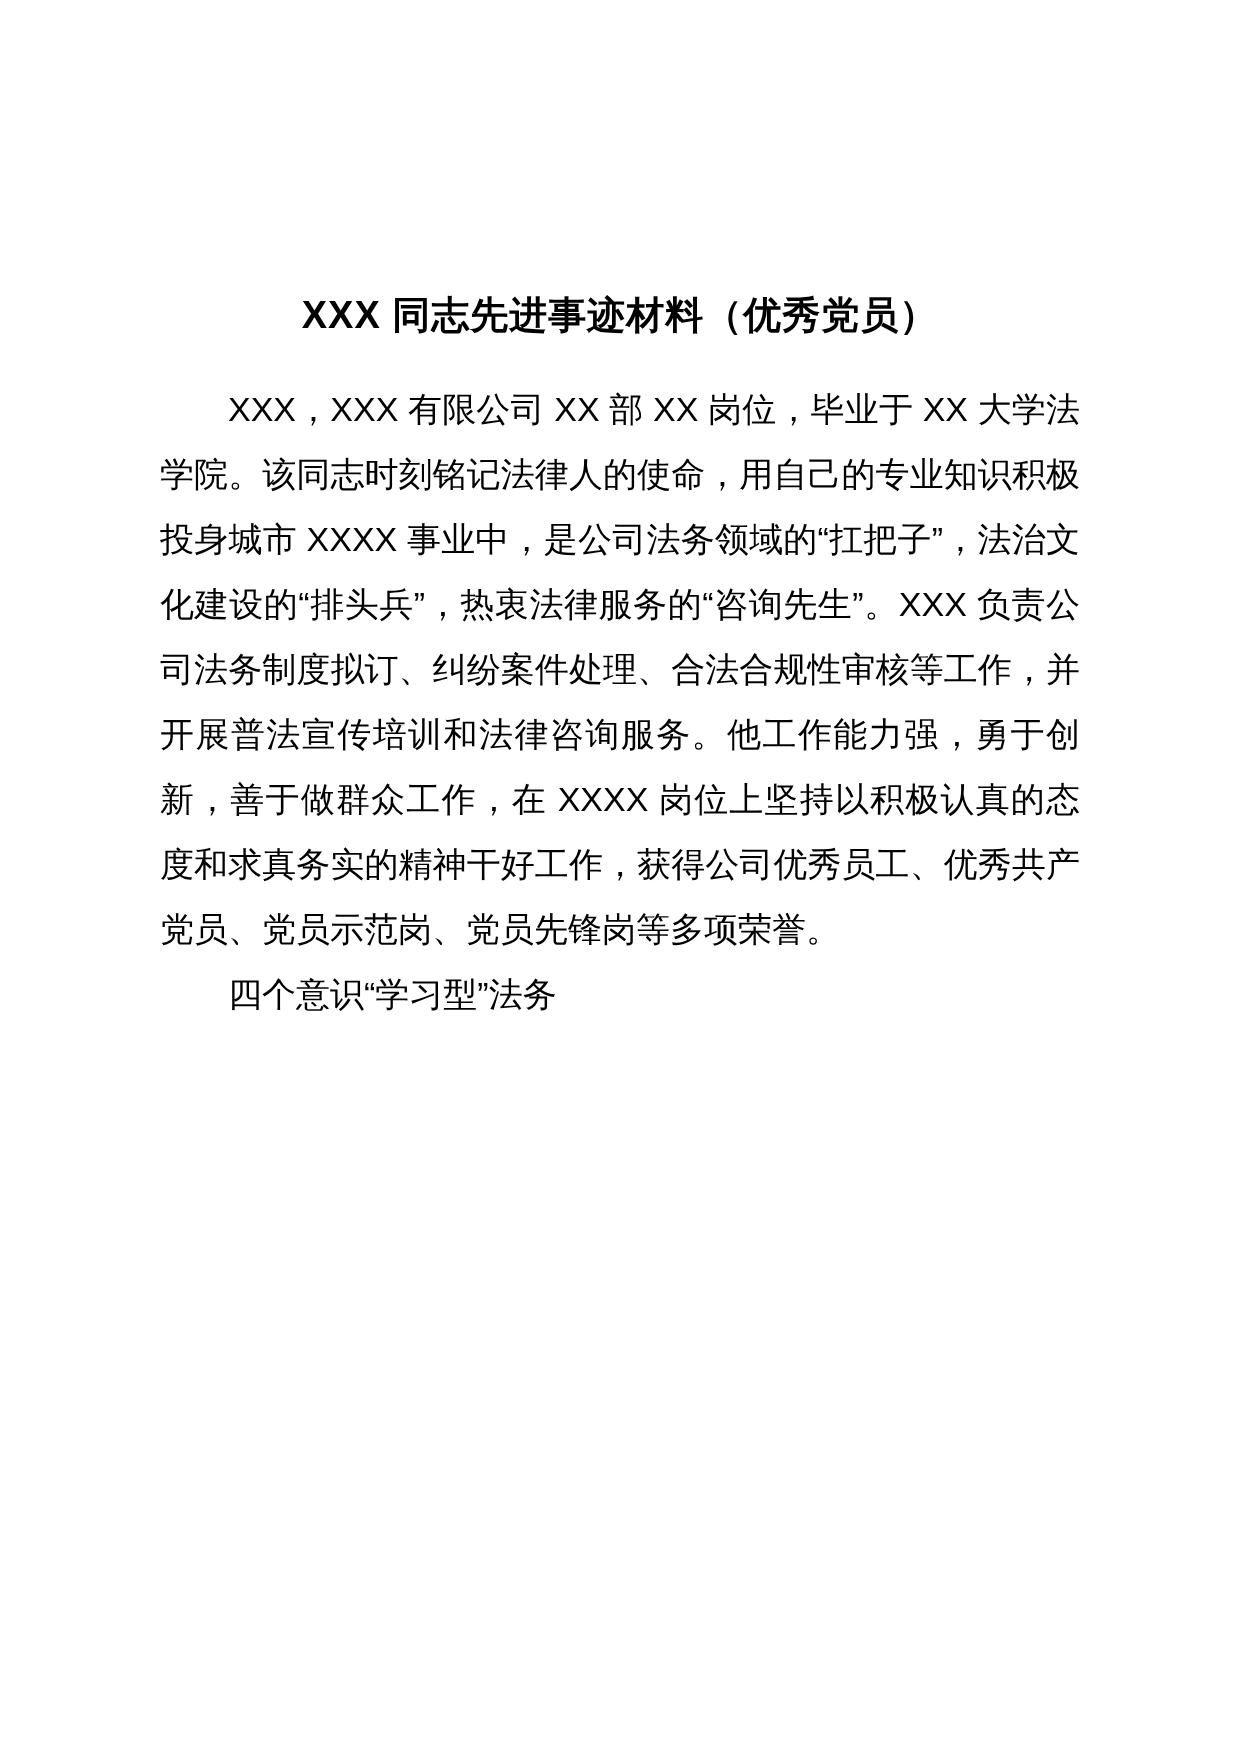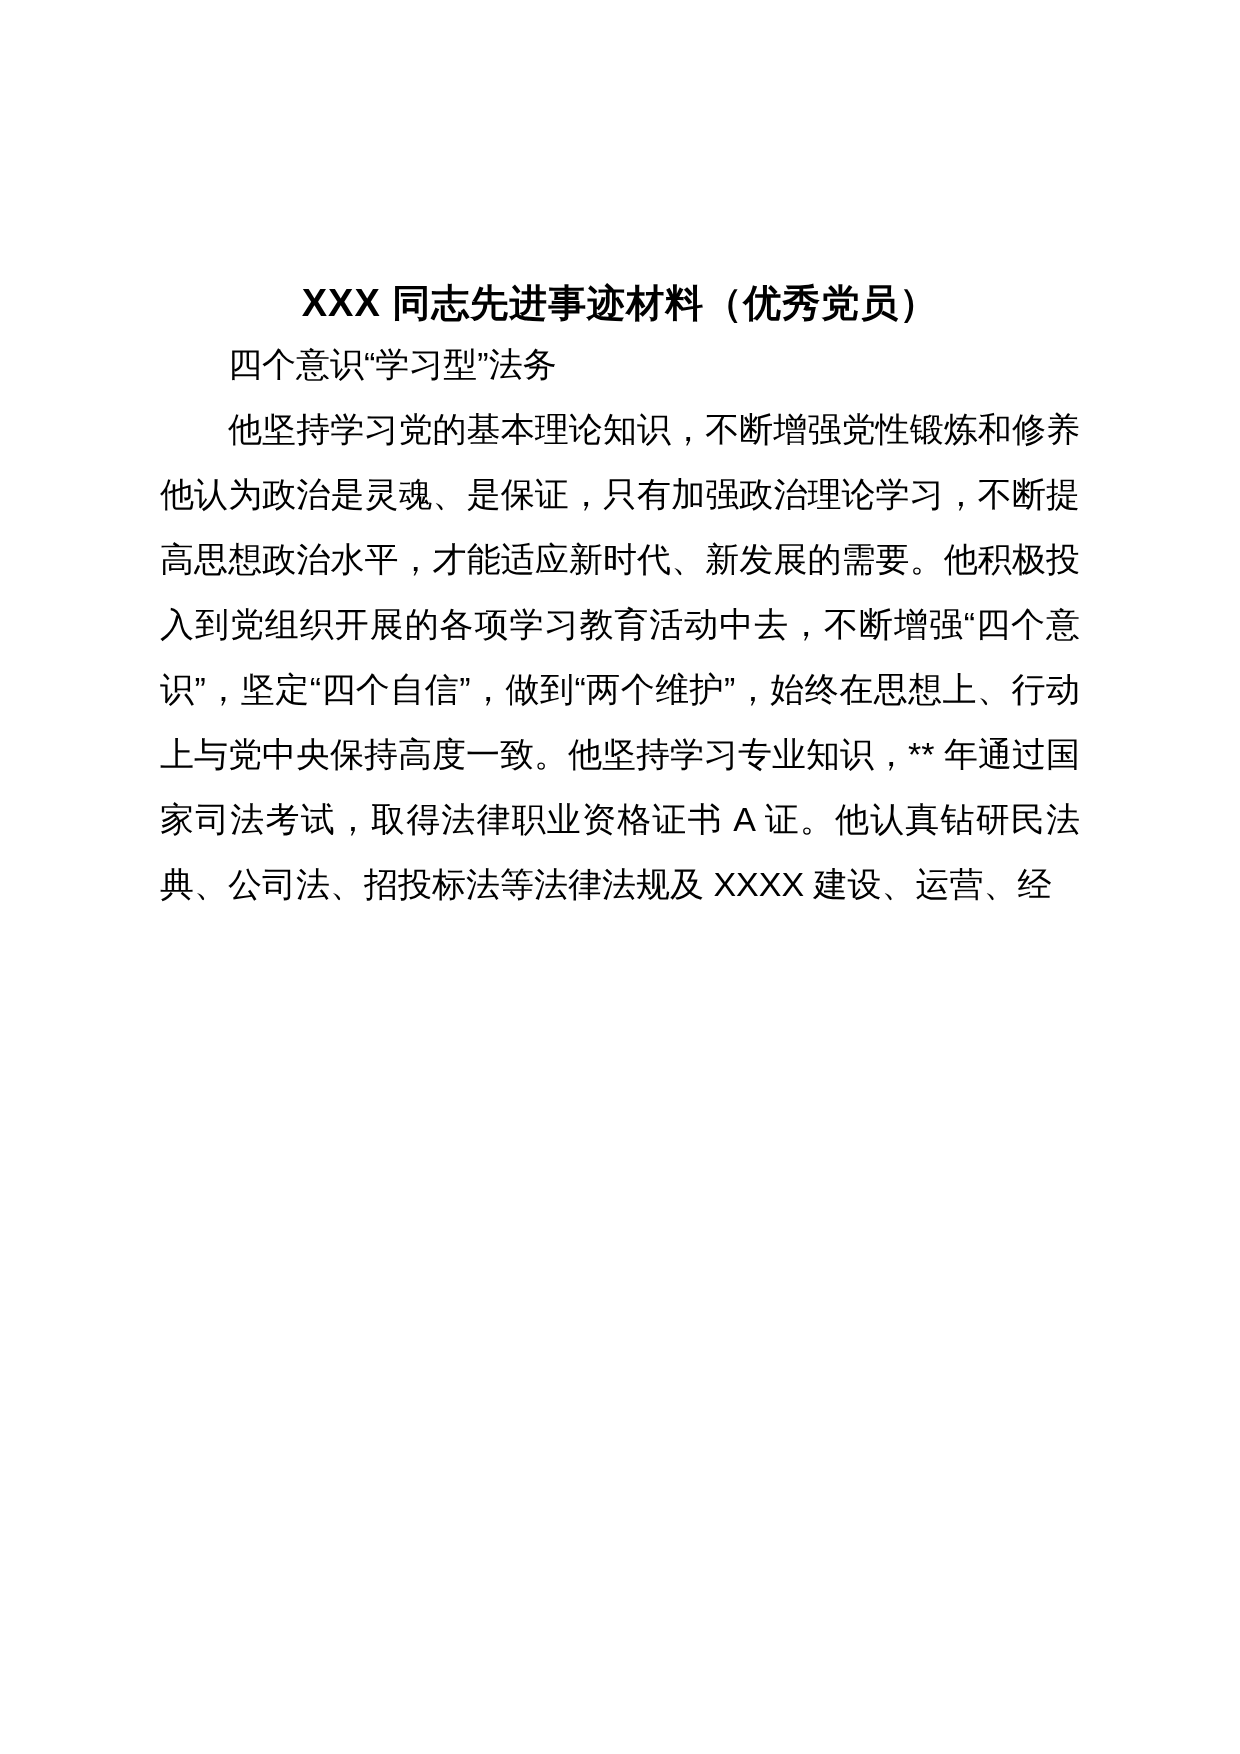--- a/index.html
+++ b/index.html
@@ -13,21 +13,21 @@
     height: 1754px;
     background: #ffffff;
     overflow: hidden;
     font-family: "Liberation Sans", sans-serif;
     color: #000000;
   }
   .doc {
     padding: 0 160px;
   }
   .title {
-    margin: 0;
+    margin: 12px;
     padding-top: 274px;
     font-size: 38px;
     line-height: 58px;
     font-weight: 700;
     text-align: center;
     letter-spacing: 1px;
     color: #000000;
   }
   .body-para {
     margin: 0;
@@ -42,16 +42,16 @@
   .body-para.first {
     margin-top: 33px;
   }
 </style>
 </head>
 <body>
 
 <div class="page">
   <div class="doc">
     <h1 class="title">XXX 同志先进事迹材料（优秀党员）</h1>
+    <p class="body-para first">XXX，XXX 有限公司 XX 部 XX 岗位，毕业于 XX 大学法学院。该同志时刻铭记法律人的使命，用自己的专业知识积极投身城市 XXXX 事业中，是公司法务领域的“扛把子”，法治文化建设的“排头兵”，热衷法律服务的“咨询先生”。XXX 负责公司法务制度拟订、纠纷案件处理、合法合规性审核等工作，并开展普法宣传培训和法律咨询服务。他工作能力强，勇于创新，善于做群众工作，在 XXXX 岗位上坚持以积极认真的态度和求真务实的精神干好工作，获得公司优秀员工、优秀共产党员、党员示范岗、党员先锋岗等多项荣誉。</p>
     <p class="body-para">四个意识“学习型”法务</p>
-    <p class="body-para">他坚持学习党的基本理论知识，不断增强党性锻炼和修养他认为政治是灵魂、是保证，只有加强政治理论学习，不断提高思想政治水平，才能适应新时代、新发展的需要。他积极投入到党组织开展的各项学习教育活动中去，不断增强“四个意识”，坚定“四个自信”，做到“两个维护”，始终在思想上、行动上与党中央保持高度一致。他坚持学习专业知识，** 年通过国家司法考试，取得法律职业资格证书 A 证。他认真钻研民法典、公司法、招投标法等法律法规及 XXXX 建设、运营、经</p>
   </div>
 </div>
 
 </body></html>

